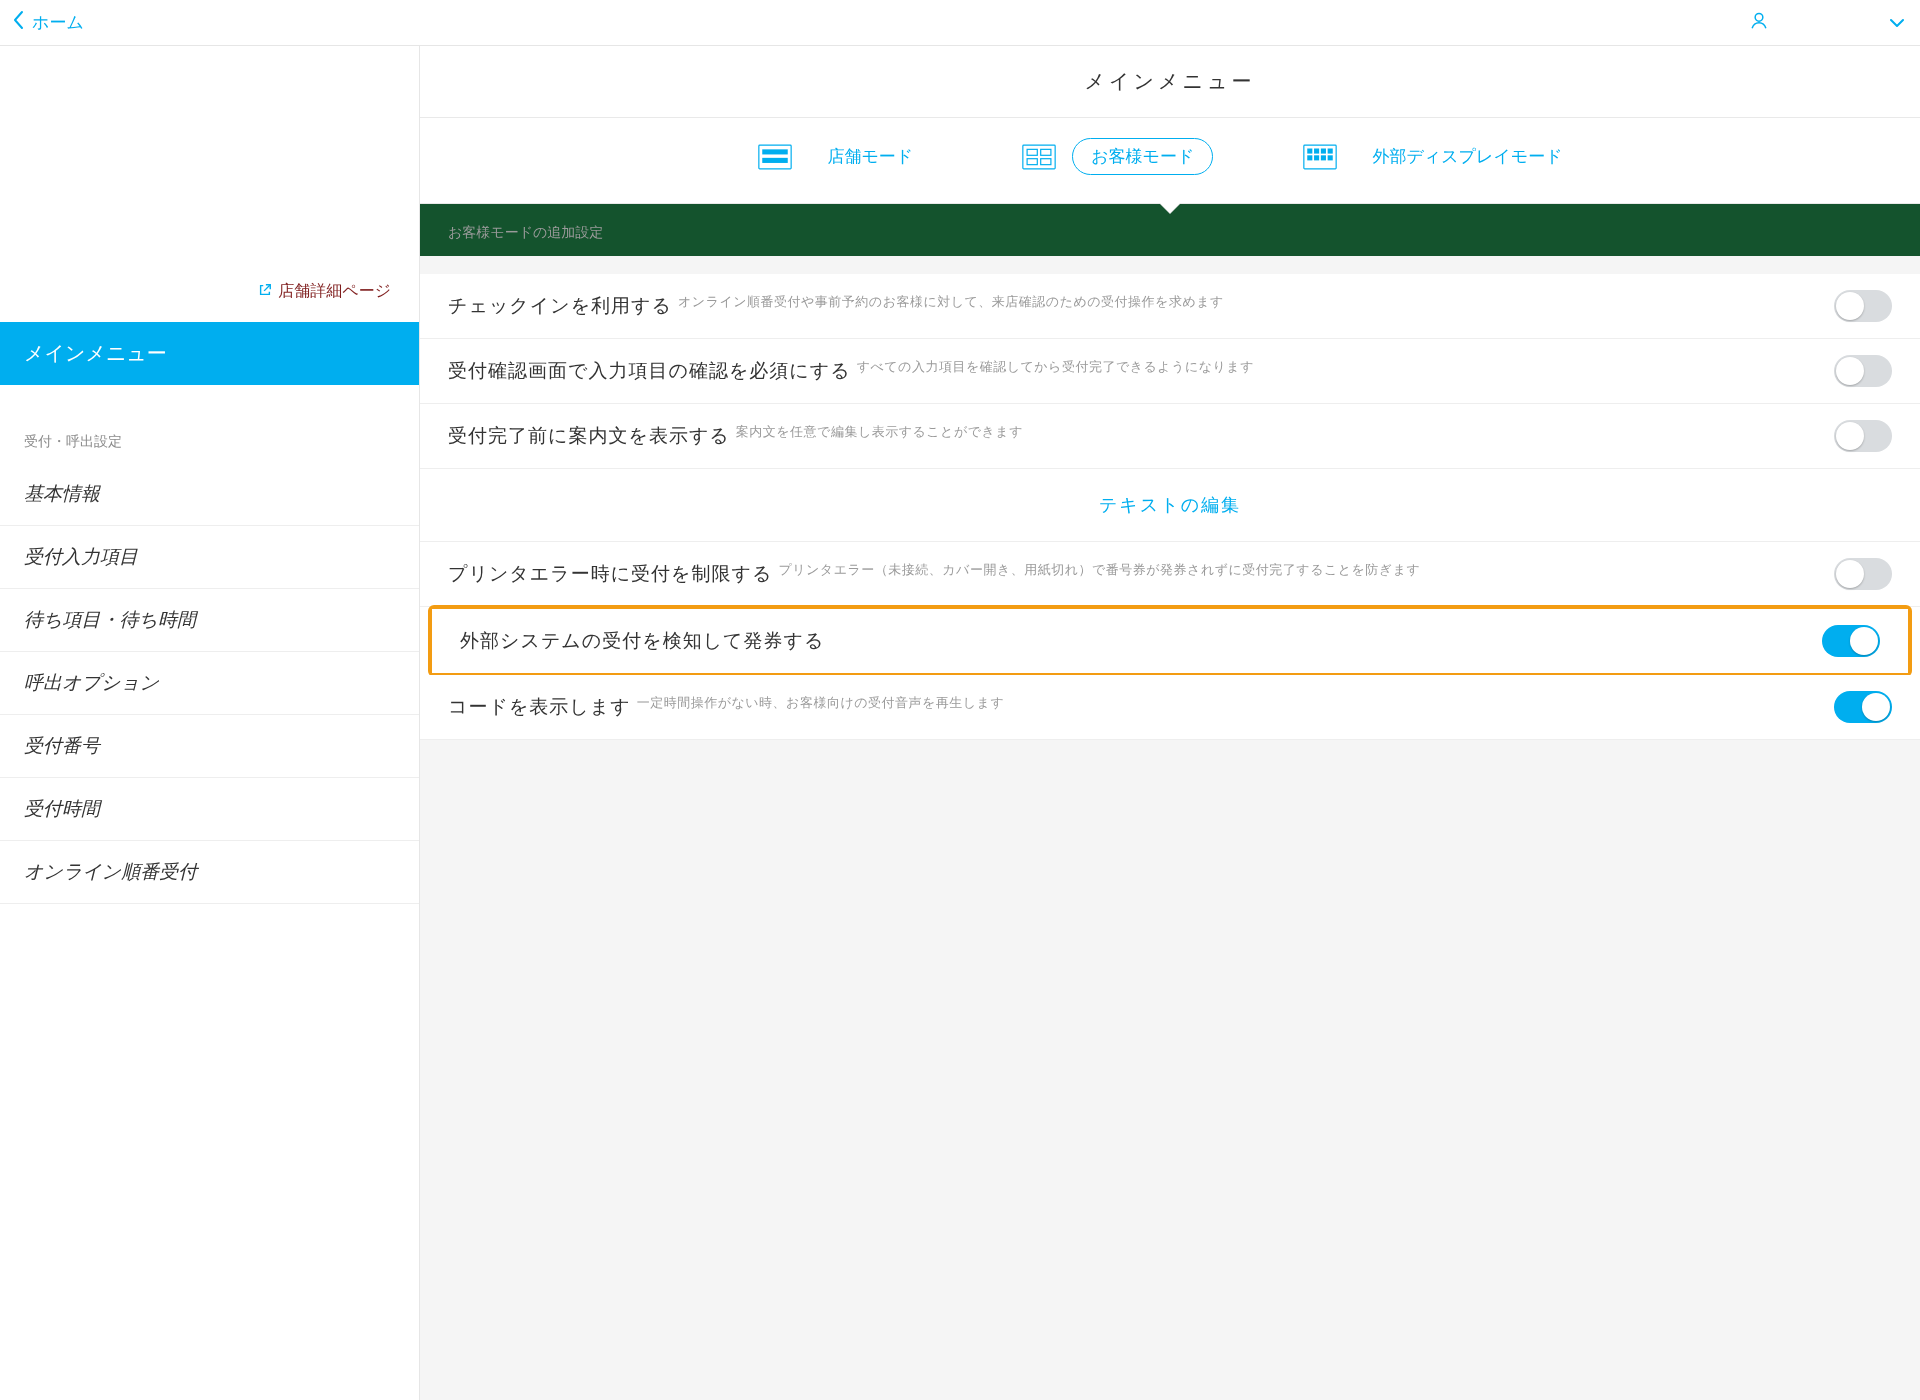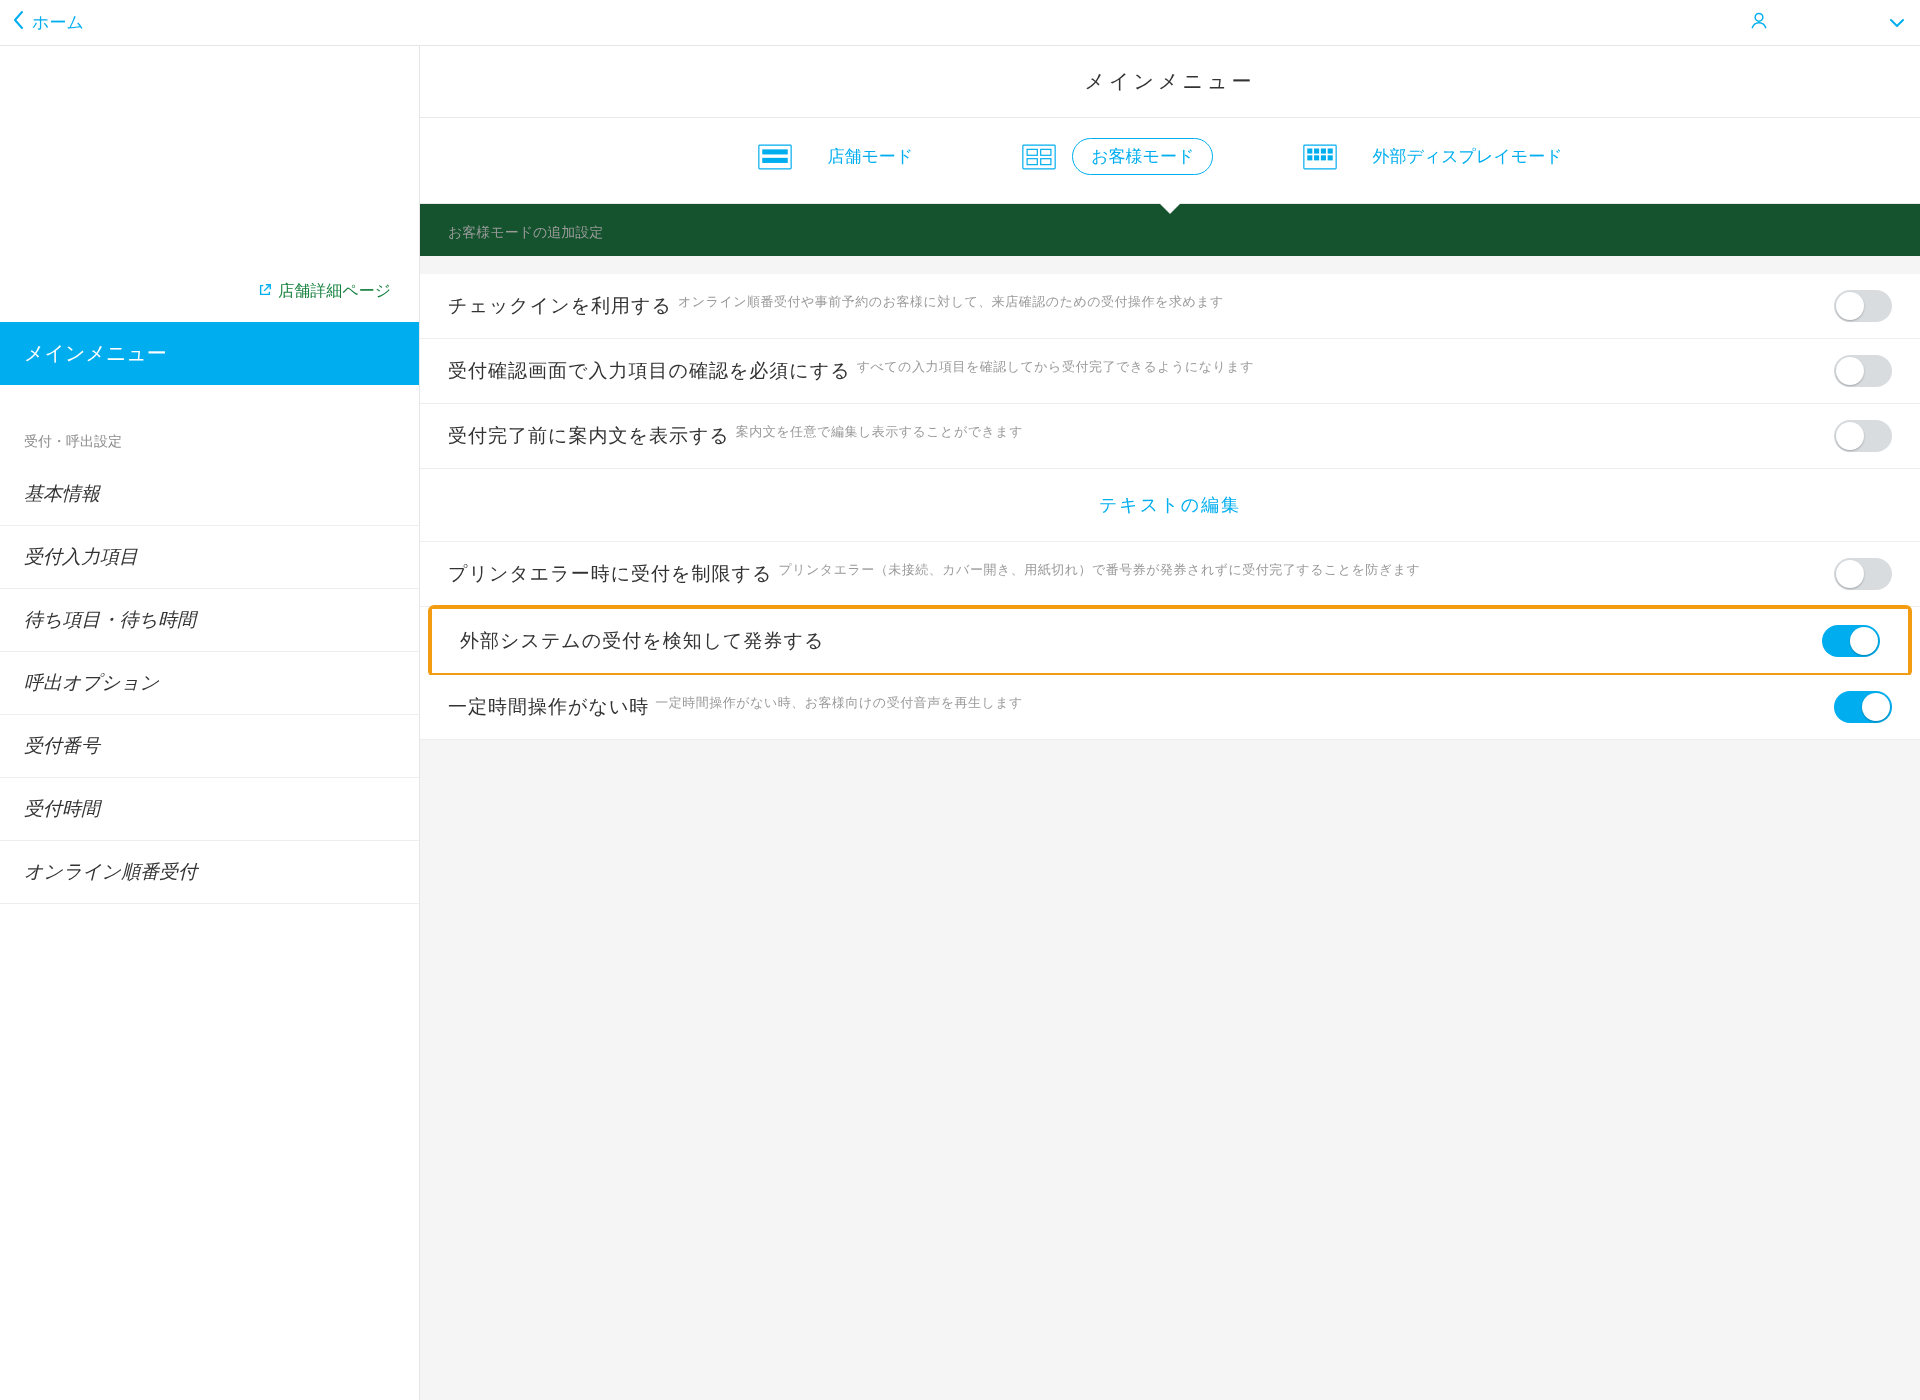--- a/index.html
+++ b/index.html
@@ -7,21 +7,21 @@
   .topbar { height: 46px; display: flex; align-items: center; justify-content: space-between; border-bottom: 1px solid #e6e6e6; padding: 0 16px 0 12px; text-align: center; }
   .back-link { display: flex; align-items: center; gap: 6px; color: #00AEEF; font-size: 17px; cursor: pointer; }
   .back-link svg { width: 14px; height: 20px; }
   .topbar-right { display: flex; align-items: center; gap: 120px; }
   .user-icon svg { width: 22px; height: 22px; stroke: #00AEEF; fill: none; stroke-width: 1.6; }
   .chevron-down svg { width: 14px; height: 10px; stroke: #00AEEF; fill: none; stroke-width: 2; }
 
   .shell { display: flex; width: 100%; height: calc(100% - 46px); overflow: hidden; }
   .sidebar { width: 420px; flex: 0 0 420px; border-right: 1px solid #e6e6e6; background: #fff; display: flex; flex-direction: column; }
   .sidebar-top-blank { height: 235px; }
-  .sidebar-link-externaldetail { color: #15803d; font-size: 16px; text-align: right; padding: 0 28px 20px 0; display: flex; justify-content: flex-end; align-items: center; gap: 6px; cursor: pointer; }
+  .sidebar-link-externaldetail { color: #7f1d1d; font-size: 16px; text-align: right; padding: 0 28px 20px 0; display: flex; justify-content: flex-end; align-items: center; gap: 6px; cursor: pointer; }
   .ext-icon svg { width: 14px; height: 14px; stroke: #00AEEF; fill: none; stroke-width: 1.6; }
   .sidebar-item { padding: 18px 24px; font-size: 18px; color: #333; background: #fff; border-bottom: none; cursor: pointer; }
   .sidebar-item.active { background: #00AEEF; color: #fff; font-size: 20px; }
   .sidebar-section-label { color: #8a8a8a; font-size: 14px; padding: 48px 24px 12px 24px; }
   .sidebar-list .side-row { font-size: 19px; color: #333; padding: 18px 24px; border-bottom: 1px solid #eee; cursor: pointer; font-style: italic; }
 
   .main { flex: 1; background: #f5f5f5; display: flex; flex-direction: column; overflow-y: auto; }
   .main-header { background: #fff; text-align: center; padding: 22px 0; font-size: 20px; color: #333; letter-spacing: 4px; border-bottom: 1px solid #e9e9e9; }
   .mode-tabs { background: #fff; display: flex; justify-content: center; gap: 90px; padding: 20px 0 28px 0; border-bottom: 1px solid #e9e9e9; position: relative; }
   .mode-tab { display: flex; flex-direction: row; align-items: center; gap: 16px; color: #00AEEF; font-size: 17px; cursor: pointer; }
@@ -208,21 +208,21 @@
             <div class="setting-title">外部システムの受付を検知して発券する</div>
           </div>
           <div class="toggle on">
               <div class="knob"></div>
             </div>
         </div>
       </div>
 
       <div class="setting-row">
         <div class="texts">
-          <div class="setting-title">一定時間操作がない時</div>
+          <div class="setting-title">コードを表示します</div>
           <div class="setting-desc">一定時間操作がない時、お客様向けの受付音声を再生します</div>
         </div>
         <div class="toggle on">
             <div class="knob"></div>
           </div>
       </div>
 
     </div>
   </main>
 </div>

